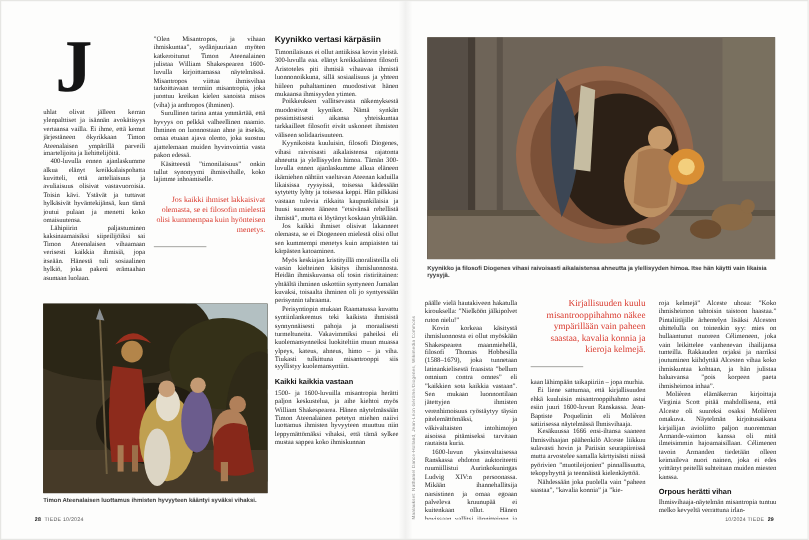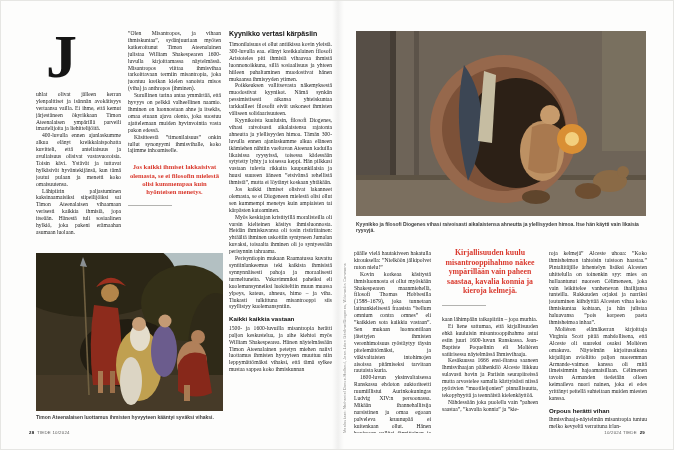--- a/index.html
+++ b/index.html
@@ -12,21 +12,21 @@
     background:linear-gradient(to right,rgba(0,0,0,0),rgba(0,0,0,0.05),rgba(0,0,0,0));}
   .col{position:absolute;overflow:hidden;font-size:5.6px;line-height:6.9px;text-align:justify;}
   .para{margin:0;}
   .para + .para{text-indent:6px;}
   .dropcap{font-size:62px;line-height:0.95;font-weight:bold;margin:0 0 5px 10px;
     font-family:"Liberation Serif", serif;color:#151515;}
   .heading{font-family:"Liberation Sans", sans-serif;font-weight:bold;
     font-size:7px;line-height:8px;margin:0 0 3px 0;color:#111;}
   .subheading{font-family:"Liberation Sans", sans-serif;font-weight:bold;
     font-size:6.2px;line-height:7.5px;margin:5px 0 2px 0;color:#111;}
-  .pullquote{color:#d93a2e;font-weight:bold;text-align:center;}
+  .pullquote{color:#d93a2e;font-weight:normal;text-align:right;}
   .pq-small{font-size:6.6px;line-height:8.2px;margin-top:9px;}
   .pq-big{font-size:7.8px;line-height:9.6px;margin-top:1px;}
   .rule{width:44px;height:1px;background:#b3b3b0;margin:9px 0 10px 0;}
   .figure{position:absolute;overflow:hidden;background:#2a241a;}
   .figure svg{display:block;}
   .caption{position:absolute;font-family:"Liberation Sans", sans-serif;
     font-size:5px;line-height:6px;font-weight:bold;color:#3a3a3a;text-align:left;}
   .footer{position:absolute;top:429px;font-family:"Liberation Sans", sans-serif;
     font-size:4.4px;color:#5a5a5a;letter-spacing:0.2px;}
   .footer b{color:#111;}

